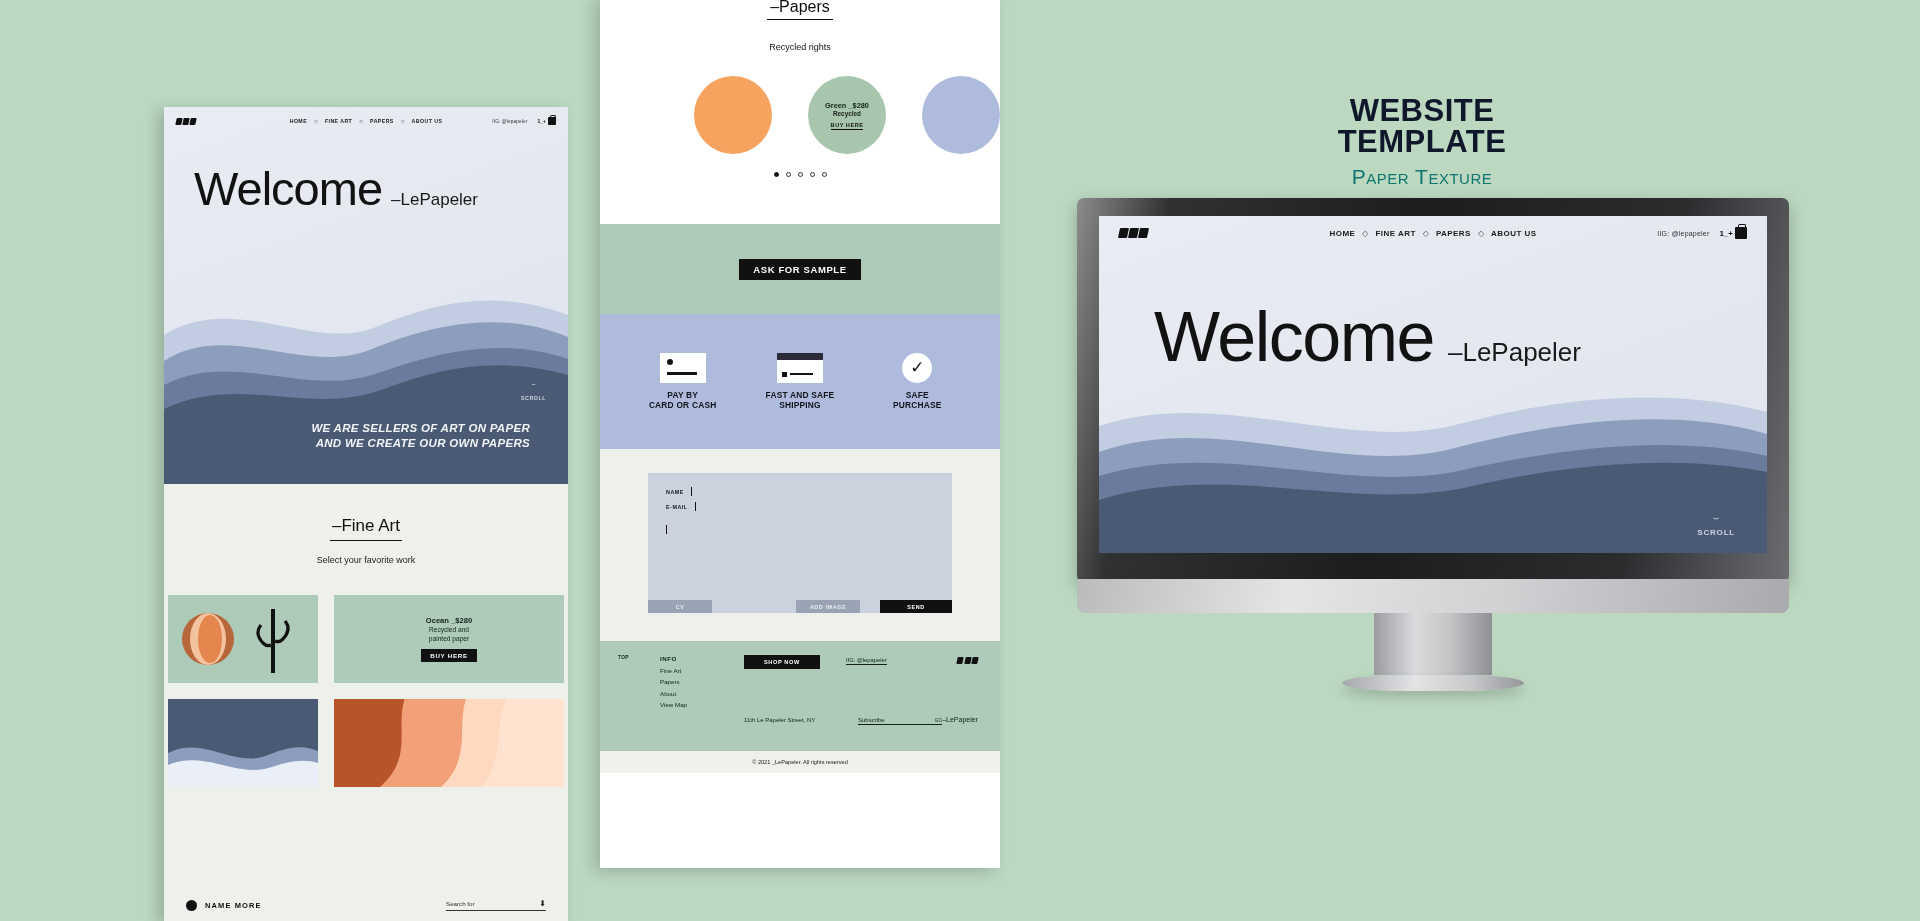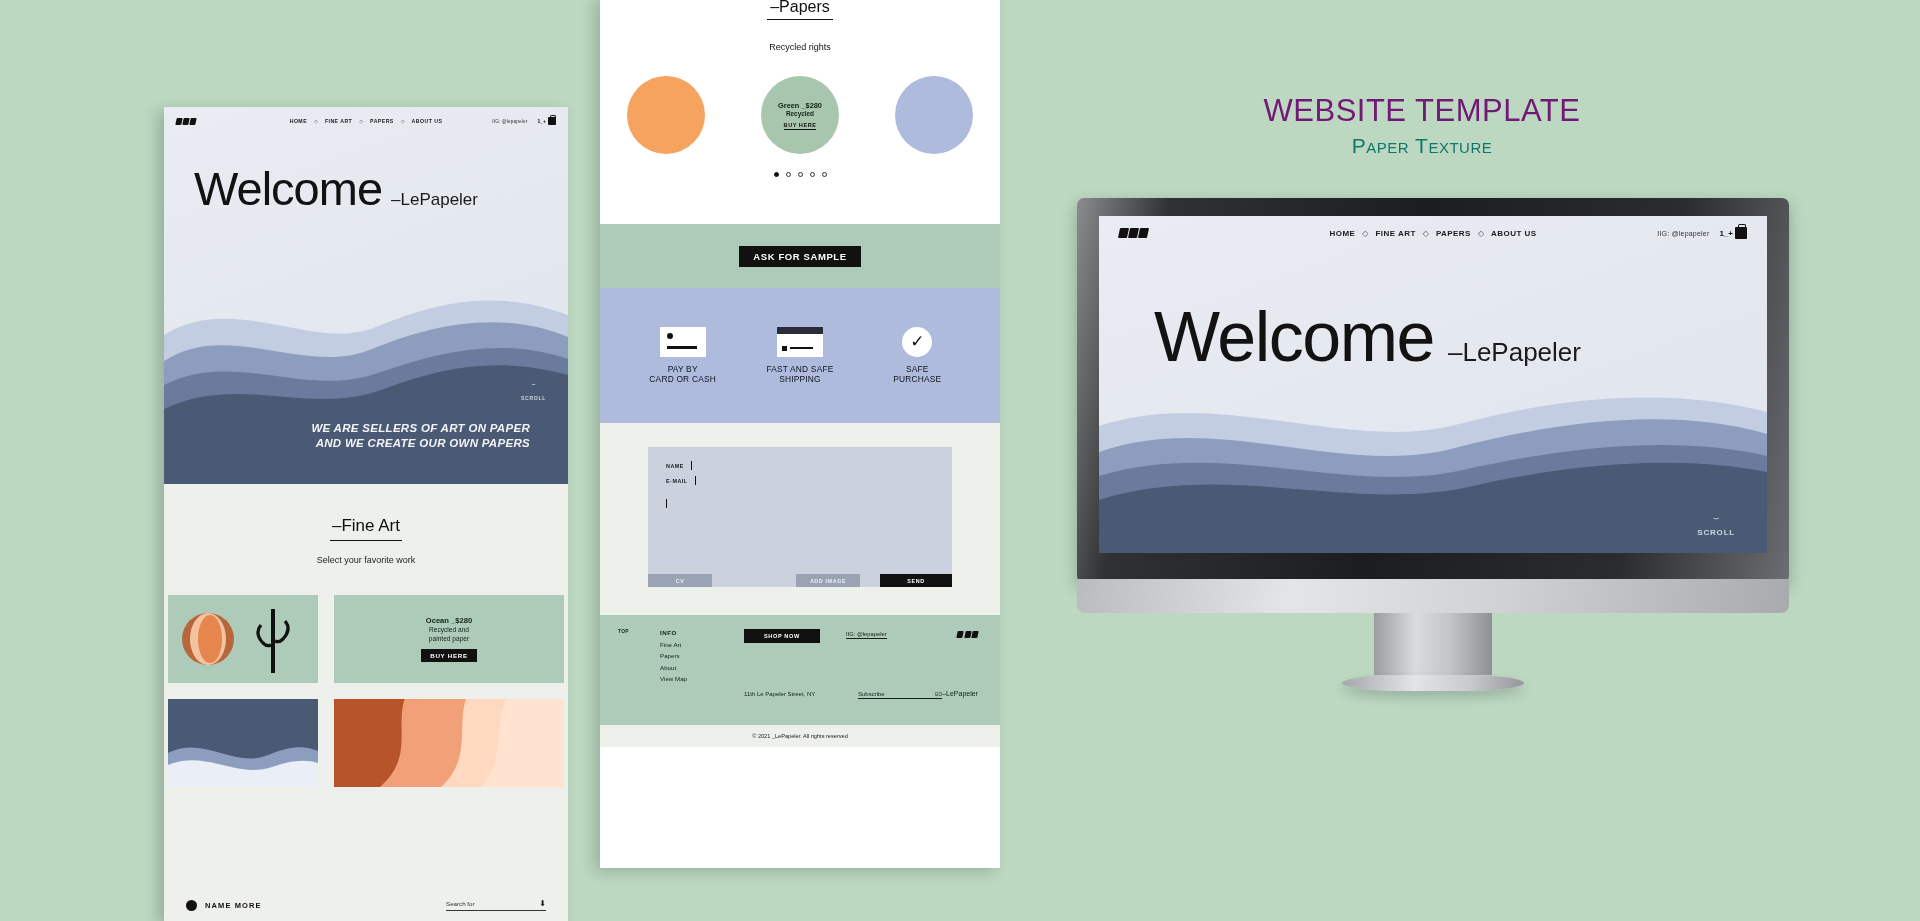--- a/index.html
+++ b/index.html
@@ -72,46 +72,46 @@
 
   
   .mock2 {
     position:absolute; left: 600px; top: -6px; width: 400px; height: 874px;
     background:#fff; box-shadow:-6px 4px 14px rgba(0,0,0,.18); overflow:hidden;
   }
   .m2-papers { background:#fff; padding-top: 4px; text-align:center; height: 230px;}
   .p-title { font-size: 16px; color:#111; }
   .p-rule { width: 66px; height:1.2px; background:#111; margin: 3px auto 22px; }
   .p-sub { font-size: 9px; color:#111; }
-  .circles { display:flex; justify-content:center; gap: 56px; margin-top: 24px; }
+  .circles { display:flex; justify-content:flex-end; gap: 36px; margin-top: 24px; }
   .circ { width: 78px; height:78px; border-radius:50%; display:flex; flex-direction:column; align-items:center; justify-content:center;}
   .circ.orange{ background:#f6a360;}
   .circ.green{ background:#a7c6ad;}
   .circ.blue{ background:#aebbdd;}
   .circ .t{font-size:7.4px;font-weight:600;color:#14211a;}
   .circ .d{font-size:6.4px;font-weight:700;color:#14211a;}
   .circ .b{margin-top:5px;font-size:5.6px;font-weight:700;letter-spacing:.5px;color:#111;border-bottom:1px solid #111;padding-bottom:1px;}
   .dots-row{display:flex;justify-content:center;gap:7px;margin-top:18px;}
   .dots-row i{width:5px;height:5px;border-radius:50%;border:1px solid #333;display:block;}
   .dots-row i.on{background:#111;border-color:#111;}
 
-  .m2-sample { background:#aecbba; height: 64px; display:flex; align-items:center; justify-content:center;}
+  .m2-sample { background:#aecbba; height: 90px; display:flex; align-items:center; justify-content:center;}
   .black-btn { background:#111; color:#fff; font-size:9.5px; font-weight:700; letter-spacing:.6px; padding:5px 14px;}
 
   .m2-features { background:#aebbdd; height: 135px; display:flex; align-items:center; justify-content:space-around; padding: 0 24px;}
   .feat { text-align:center; width: 100px;}
   .feat .ficon{ height: 30px; display:flex;align-items:center;justify-content:center;margin-bottom:7px;}
   .ic-card{width:46px;height:30px;background:#fff;position:relative;}
   .ic-card:before{content:"";position:absolute;left:7px;top:6px;width:6px;height:6px;border-radius:50%;background:#111;}
   .ic-card:after{content:"";position:absolute;left:7px;bottom:8px;width:30px;height:2.5px;background:#111;}
   .ic-box{width:46px;height:30px;background:#fff;position:relative;border-top:7px solid #2b2b3a;}
   .ic-box:before{content:"";position:absolute;left:5px;bottom:6px;width:5px;height:5px;background:#111;}
   .ic-box:after{content:"";position:absolute;left:13px;bottom:7.5px;width:23px;height:2px;background:#111;}
   .ic-check{width:30px;height:30px;border-radius:50%;background:#fff;display:flex;align-items:center;justify-content:center;font-size:17px;color:#111;line-height:1;}
-  .feat .flabel{font-size:8.4px;font-weight:400;color:#10131c;line-height:1.25;letter-spacing:.2px;}
+  .feat .flabel{font-size:8.4px;font-weight:700;color:#10131c;line-height:1.25;letter-spacing:.2px;}
 
   .m2-form { background:#eef0ec; padding: 24px 48px 28px; }
   .formbox { background:#ccd2dd; height: 140px; position:relative; padding: 14px 18px;}
   .f-row { display:flex; align-items:center; gap:7px; margin-bottom:6px;}
   .f-lab { font-size:5.4px; font-weight:700; letter-spacing:.5px; color:#16181d;}
   .caret { width:1px; height:9px; background:#111; display:inline-block;}
   .f-msg { margin-top: 14px;}
   .form-actions{ position:absolute; left:0; right:0; bottom:0; display:flex; }
   .fa { height: 13px; display:flex; align-items:center; justify-content:center; font-size:5.4px; font-weight:700; letter-spacing:.6px;}
   .fa.cv{ width: 64px; background:#9aa3b4; color:#eceff4;}
@@ -129,21 +129,21 @@
   .f-dots i{width:6px;height:7px;background:#111;transform:skewX(-12deg);border-radius:1px;display:block;}
   .f-addr { position:absolute; left: 144px; bottom: 28px; font-size:6px; color:#14211a;}
   .f-sub { position:absolute; left: 258px; bottom: 26px; width: 84px; border-bottom:1px solid #14211a; display:flex; align-items:flex-end; padding-bottom:1.5px;}
   .f-sub span:first-child{font-size:6px;color:#14211a;}
   .f-sub span:last-child{margin-left:auto;font-size:4.6px;color:#14211a;}
   .f-brand { position:absolute; right: 22px; bottom: 28px; font-size:7px; color:#14211a;}
   .m2-copy { background:#eef0ec; height: 22px; display:flex; align-items:center; justify-content:center; font-size:5.6px; color:#222;}
 
   
   .right-title { position:absolute; left: 1262px; top: 95px; width: 320px; text-align:center;}
-  .rt-main { font-size: 31px; font-weight: 400; letter-spacing: .5px; color:#701a75; line-height:1;}
+  .rt-main { font-size: 31px; font-weight: 700; letter-spacing: .5px; color:#0f172a; line-height:1;}
   .rt-sub { margin-top: 8px; font-size: 21px; color:#0f766e; font-variant: small-caps; letter-spacing: .5px;}
 
   .monitor { position:absolute; left: 1077px; top: 198px; width: 712px; }
   .mon-bezel { height: 385px; border-radius: 7px; padding: 18px 22px 30px;
      background: linear-gradient(100deg,#8a8c8e 0%, #2f3133 12%, #1c1d1f 45%, #2a2c2e 78%, #6b6d70 100%);
      box-shadow: 0 6px 16px rgba(0,0,0,.25);}
   .mon-screen { height: 100%; position:relative; overflow:hidden; background: linear-gradient(160deg,#e9ecf2 0%,#dfe3ec 100%);}
   .mon-title { position:absolute; left: 55px; top: 86px; display:flex; align-items:baseline; z-index:3;}
   .mon-title .big{ font-size: 70px; font-weight:400; letter-spacing:-1.5px; color:#121212; line-height:1;}
   .mon-title .small{ font-size: 26px; color:#1a1a1a; margin-left: 14px;}

